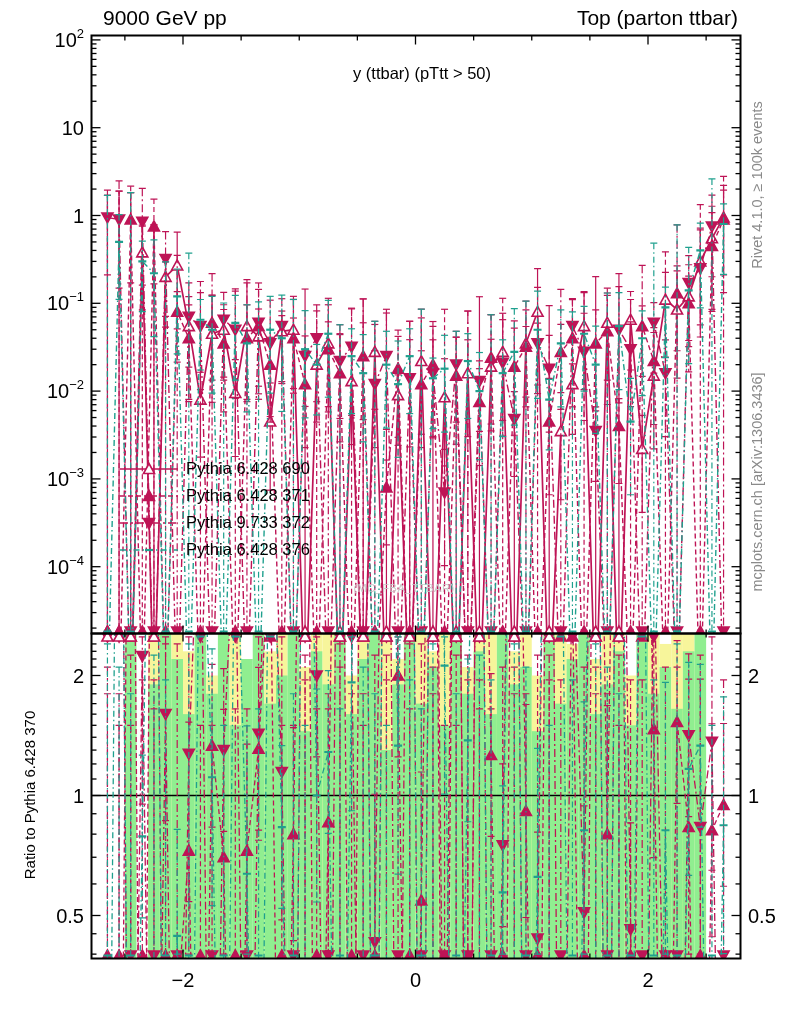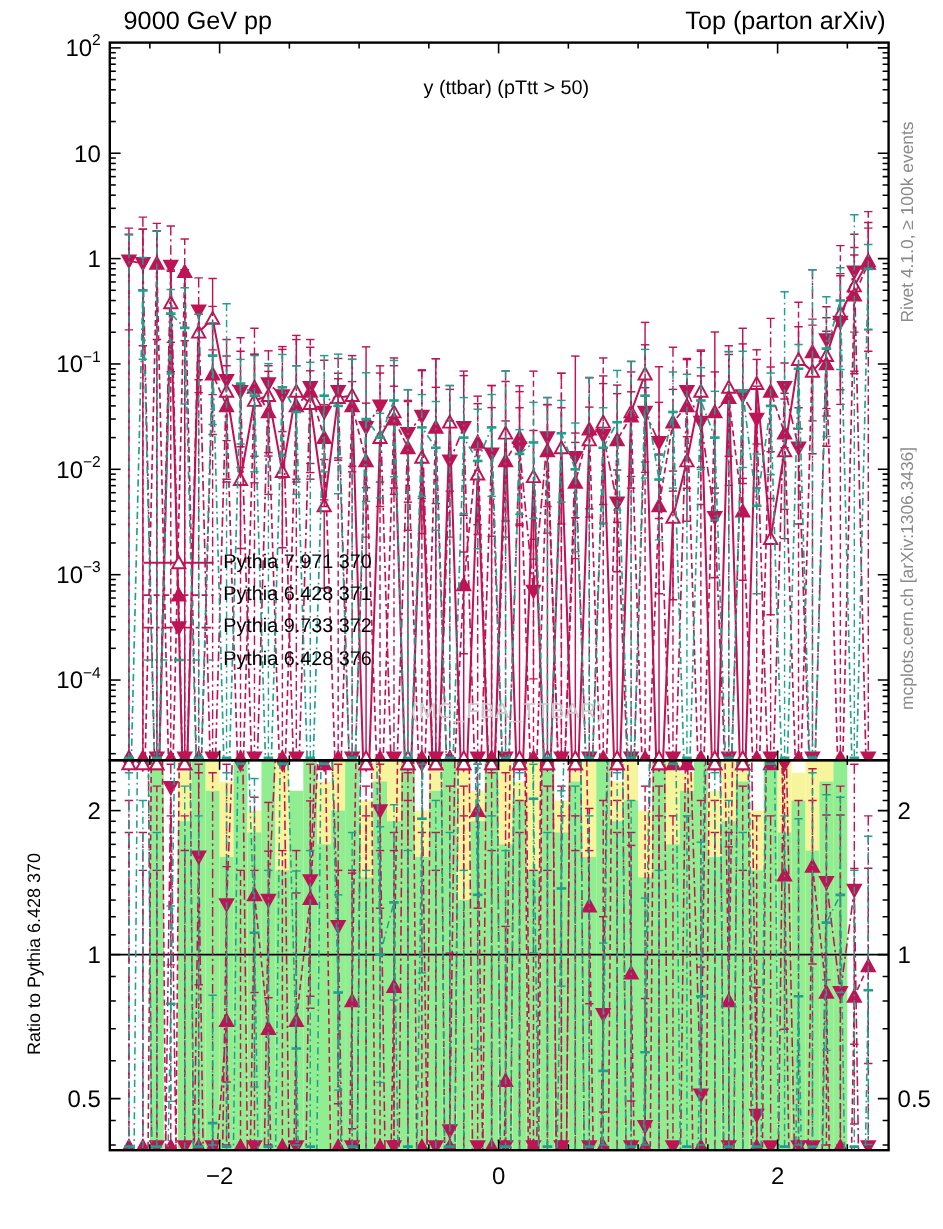--- a/index.html
+++ b/index.html
@@ -2,22 +2,22 @@
 <html><head>
 <meta charset="utf-8">
 <style>
   html,body{margin:0;padding:0;background:#fff;}
   #fig{position:relative;width:786px;height:1024px;background:#fff;
        font-family:"Liberation Sans", sans-serif; color:#000; overflow:hidden;}
   .hdr{position:absolute;top:6px;font-size:21px;white-space:nowrap;}
   .hdr-left{left:103px;}
   .hdr-right{right:48px;}
   .subtitle{position:absolute;top:64px;left:91px;width:662px;text-align:center;font-size:16.5px;}
-  .watermark{position:absolute;top:582px;left:98px;width:650px;text-align:center;
-             font-size:18px;color:#c9c9c9;letter-spacing:0.5px;}
+  .watermark{position:absolute;top:582px;left:79px;width:650px;text-align:center;
+             font-size:11px;color:#c9c9c9;letter-spacing:0.5px;}
   .legend-label{position:absolute;left:186px;font-size:16.5px;white-space:nowrap;}
   .sidenote{position:absolute;color:#8a8a8a;font-size:14.5px;white-space:nowrap;
             transform:translate(-50%,-50%) rotate(-90deg);}
   .ratio-ylabel{position:absolute;font-size:15px;color:#000;white-space:nowrap;
             transform:translate(-50%,-50%) rotate(-90deg);}
   svg{position:absolute;left:0;top:0;}
   svg text{font-family:"Liberation Sans", sans-serif;}
 </style>
 </head>
 <body>
@@ -1836,25 +1836,25 @@
         <line x1="735.5" y1="667.0532806530323" x2="740.5" y2="667.0532806530323" stroke="#000" stroke-width="1.3"></line>
         <line x1="91.5" y1="658.9995771500078" x2="96.5" y2="658.9995771500078" stroke="#000" stroke-width="1.3"></line>
         <line x1="735.5" y1="658.9995771500078" x2="740.5" y2="658.9995771500078" stroke="#000" stroke-width="1.3"></line>
         <line x1="91.5" y1="651.303936659642" x2="96.5" y2="651.303936659642" stroke="#000" stroke-width="1.3"></line>
         <line x1="735.5" y1="651.303936659642" x2="740.5" y2="651.303936659642" stroke="#000" stroke-width="1.3"></line>
         <line x1="91.5" y1="643.9358712999448" x2="96.5" y2="643.9358712999448" stroke="#000" stroke-width="1.3"></line>
         <line x1="735.5" y1="643.9358712999448" x2="740.5" y2="643.9358712999448" stroke="#000" stroke-width="1.3"></line>
       </g>
     </svg>
   <div class="hdr hdr-left">9000 GeV pp</div>
-  <div class="hdr hdr-right">Top (parton arXiv)</div>
+  <div class="hdr hdr-right">Top (parton ttbar)</div>
   <div class="subtitle">y (ttbar) (pTtt &gt; 50)</div>
   <div class="watermark">(MC_FBA_TTBAR)</div>
 
-  <div class="legend-label" style="top:459px;">Pythia 7.971 370</div>
+  <div class="legend-label" style="top:459px;">Pythia 6.428 690</div>
   <div class="legend-label" style="top:486px;">Pythia 6.428 371</div>
   <div class="legend-label" style="top:513px;">Pythia 9.733 372</div>
   <div class="legend-label" style="top:540px;">Pythia 6.428 376</div>
 
   <div class="sidenote" style="left:757px;top:185px;">Rivet 4.1.0, ≥ 100k events</div>
   <div class="sidenote" style="left:757px;top:482px;">mcplots.cern.ch [arXiv:1306.3436]</div>
   <div class="ratio-ylabel" style="left:29px;top:795px;">Ratio to Pythia 6.428 370</div>
 </div>
 
 </body></html>

